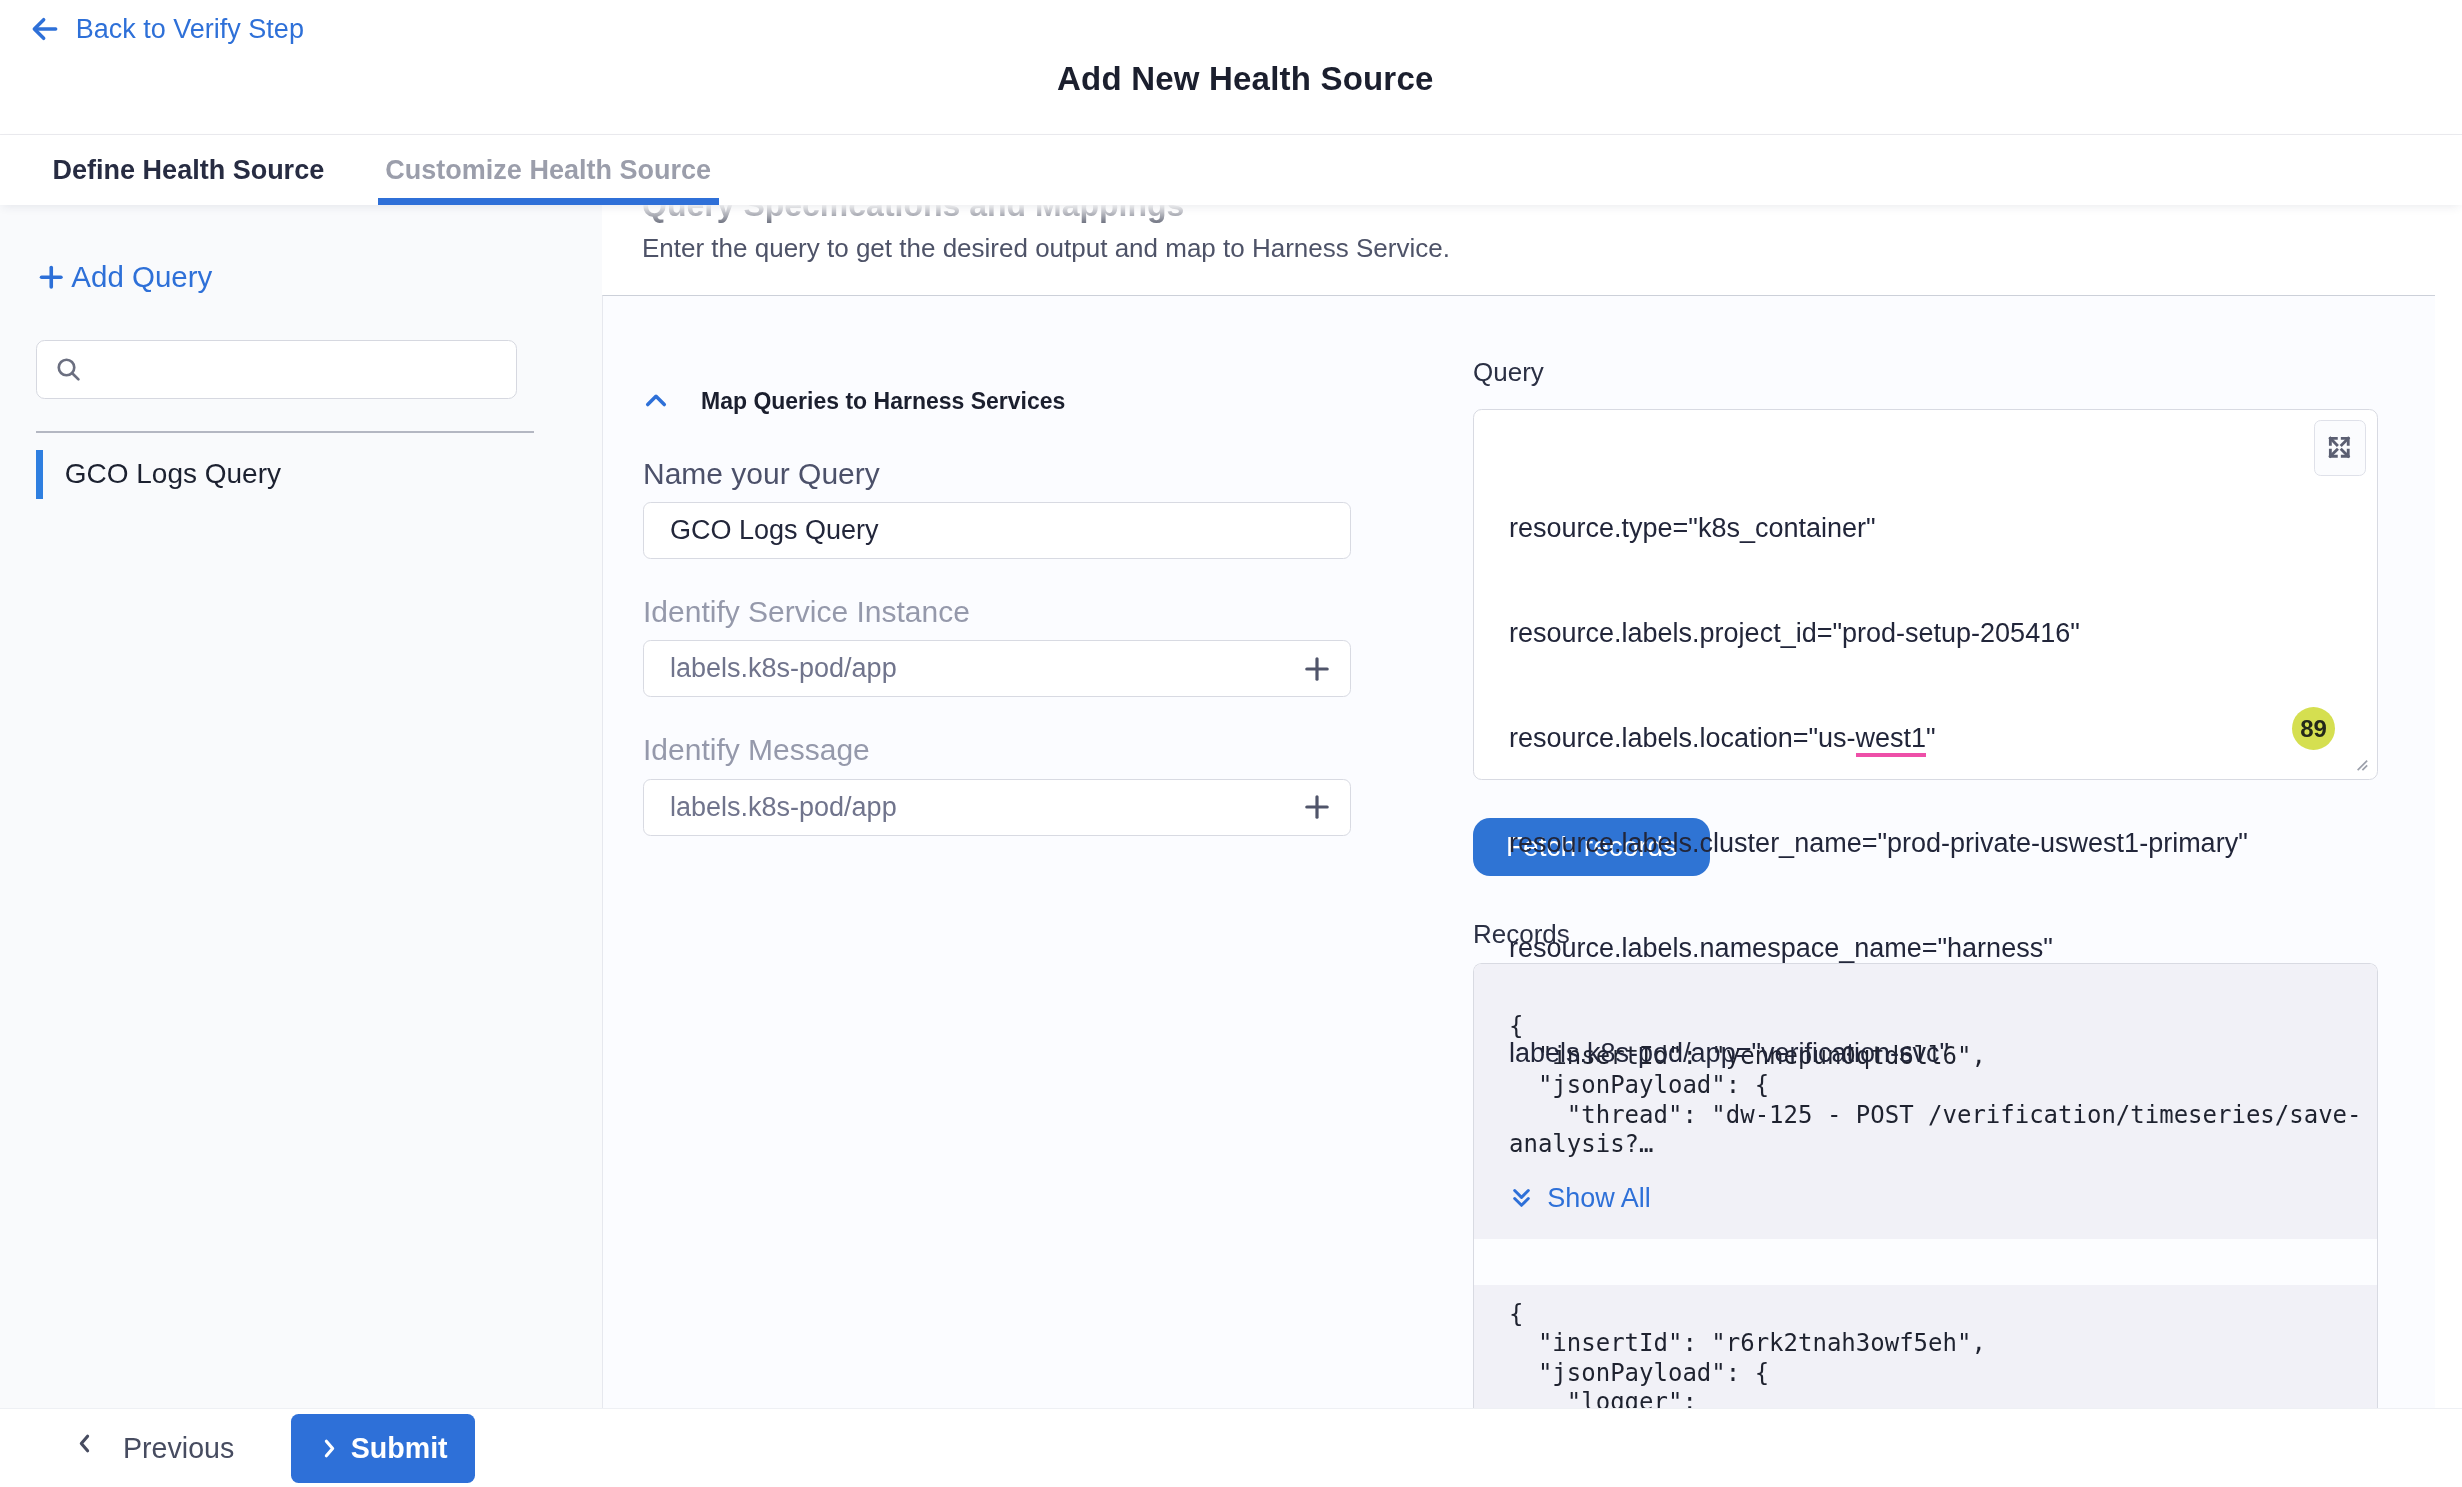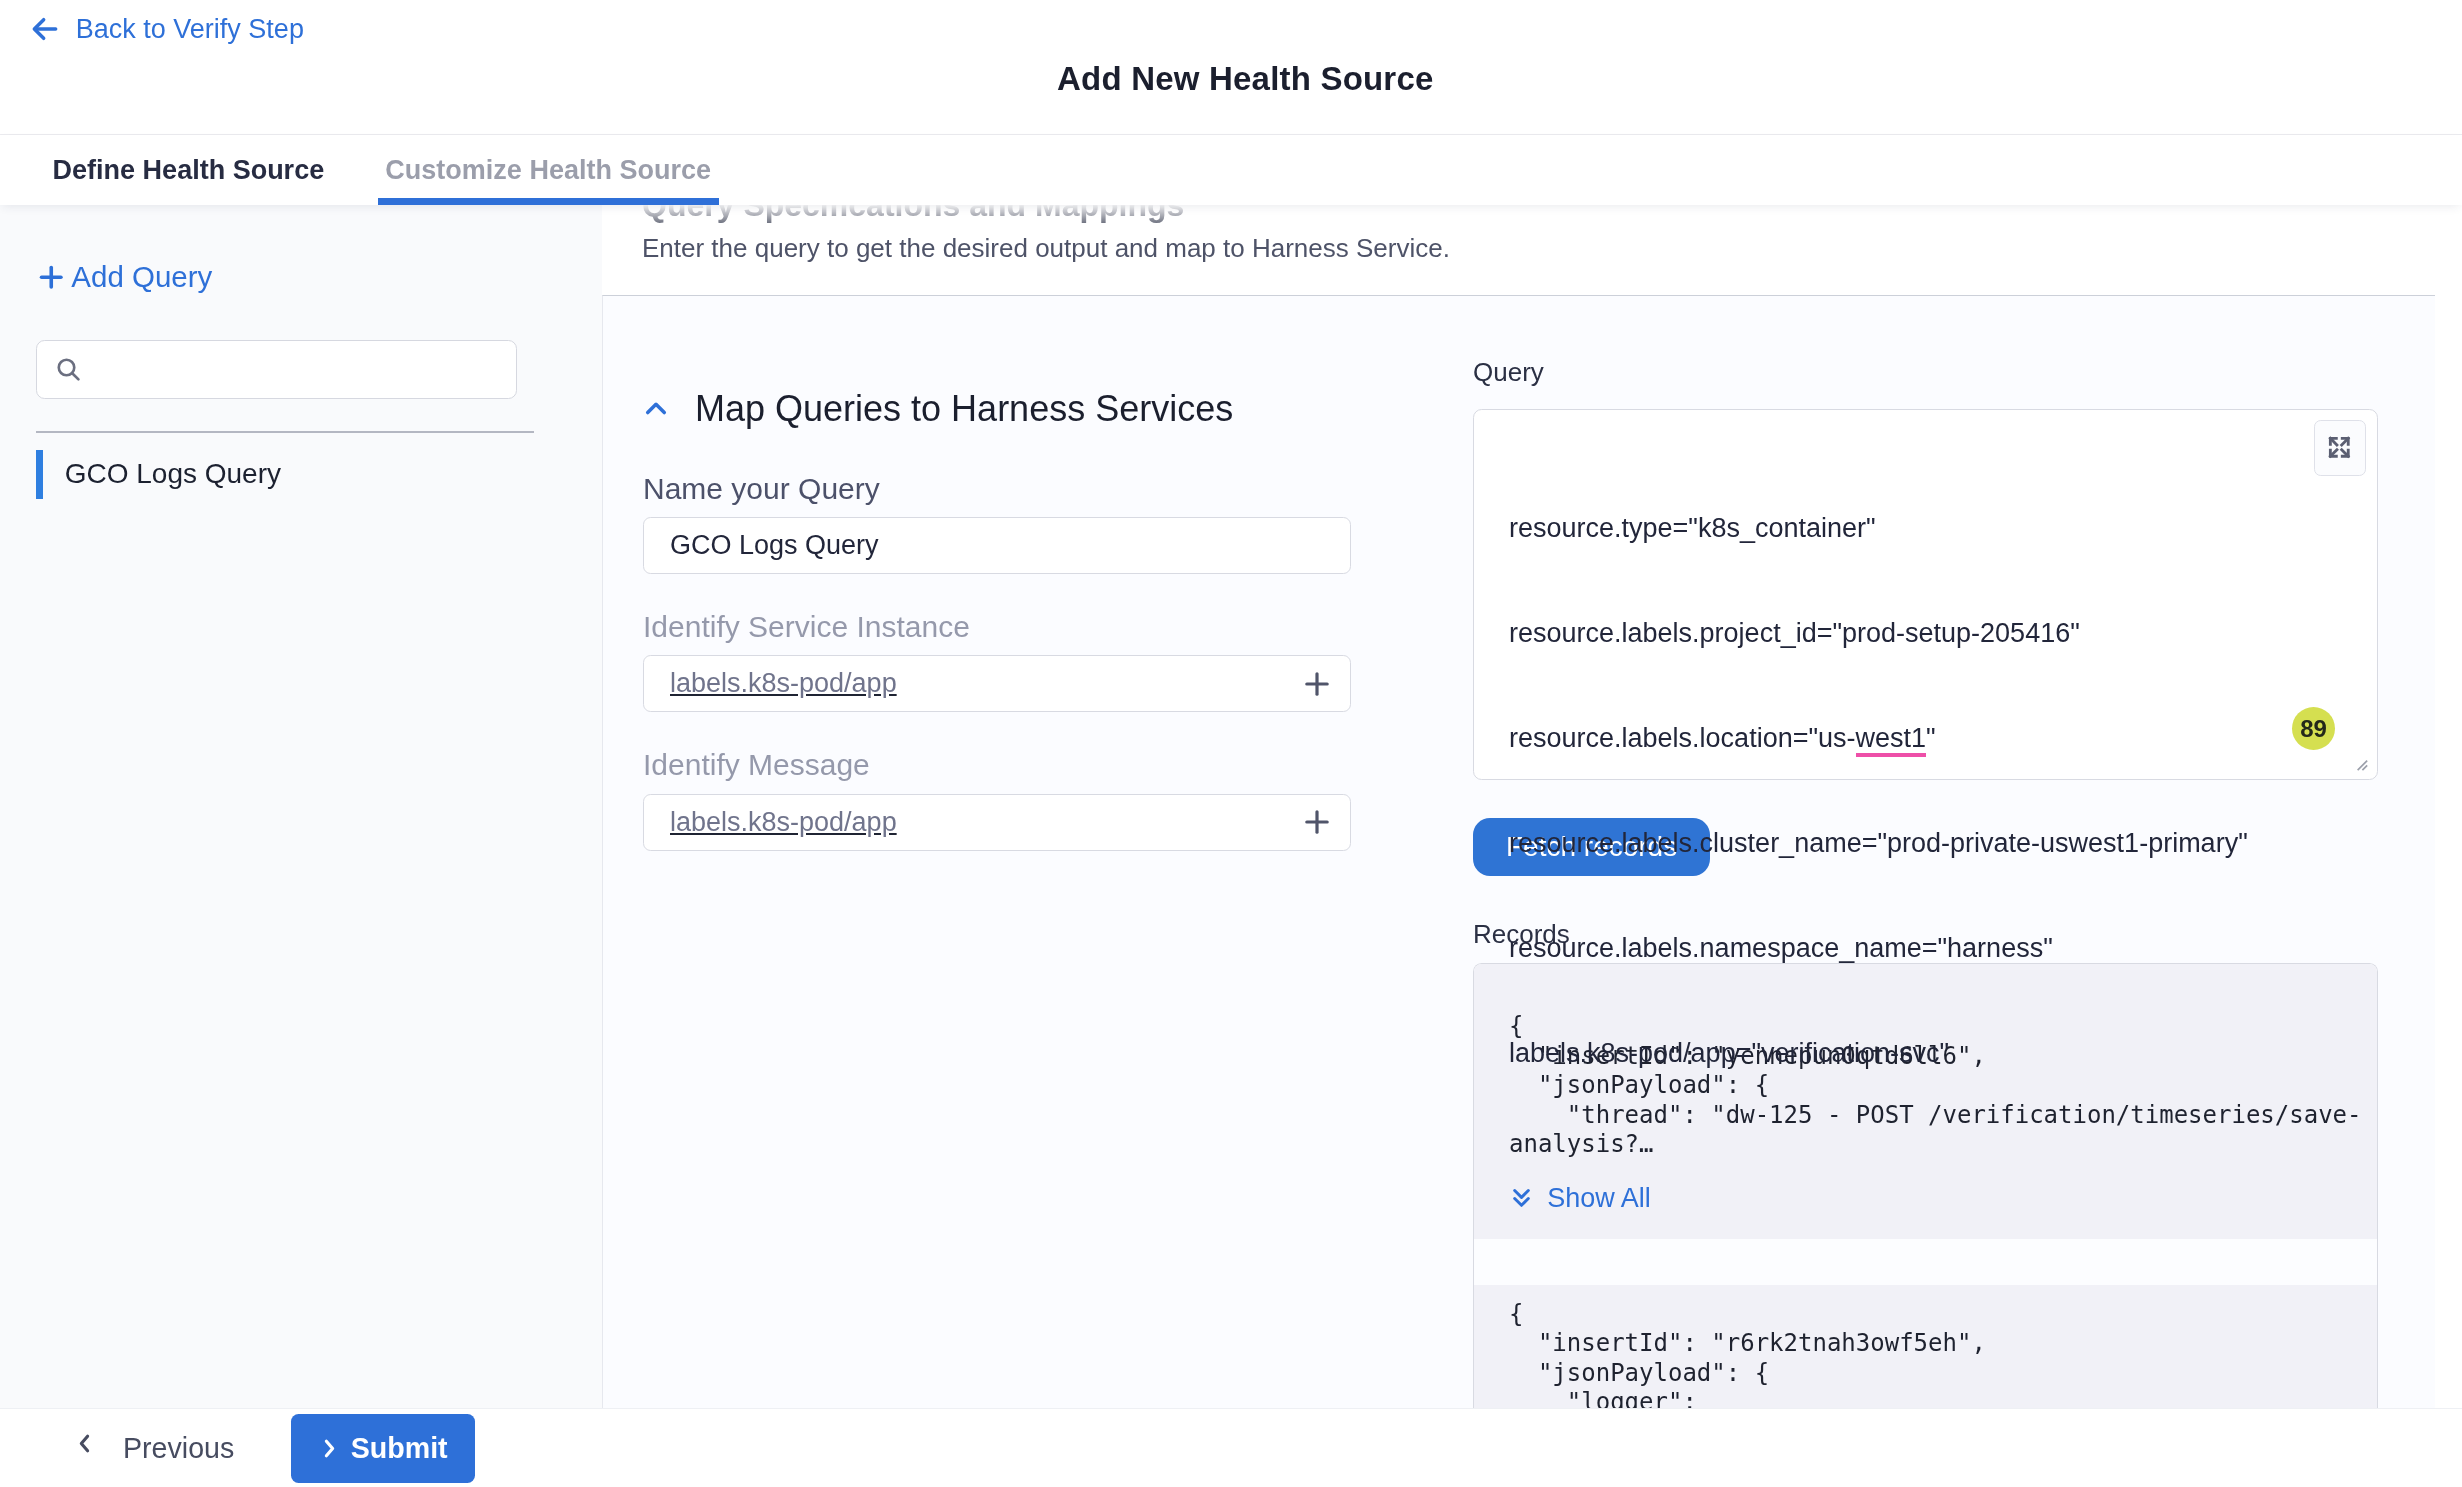--- a/index.html
+++ b/index.html
@@ -48,32 +48,32 @@
   .main-top::before { content:''; position:absolute; top:0; left:0; right:0; height:25px;
     background:linear-gradient(rgba(255,255,255,.96), rgba(255,255,255,0)); pointer-events:none; z-index:2; }
 
   
   .panel { flex:1; background:#fbfcff; border-top:1.9px solid #ccd0d9; border-left:1px solid #e6e8ee;
     display:flex; padding:61px 0 0 40px; overflow:hidden; }
   .form-col { width:777px; }
   .query-col { width:905px; margin-left:53px; }
 
   .section-header { display:flex; align-items:center; gap:26px; margin-top:30.5px; cursor:pointer; }
-  .section-header .sh-title { font-size:36px; font-weight:400; color:#1b1f2e; }
+  .section-header .sh-title { font-size:23px; font-weight:700; color:#1b1f2e;margin-left:6px; }
 
   .field-label { display:block; font-size:30px; color:#9599ab; }
   .field-label.dark { color:#4c516a; }
   .fl-name { margin-top:42px; }
   .fl-si, .fl-im { margin-top:36px; }
 
   .text-input { margin-top:11.4px; width:708px; height:57px; border:1.9px solid #d8dae2;
     border-radius:7.6px; background:#fff; font-size:27px; font-family:inherit; color:#22263a;
     padding:0 23px 0 26px; outline:none; display:block; }
   .input-shell { margin-top:11.4px; width:708px; height:57px; border:1.9px solid #d8dae2;
-    border-radius:7.6px; background:#fff; display:flex; align-items:center; padding:0 17px 0 26px;text-decoration:underline; }
+    border-radius:7.6px; background:#fff; display:flex; align-items:center; padding:0 17px 0 26px; }
   .input-shell input { flex:1; border:none; outline:none; background:transparent;
     font-size:27px; font-family:inherit; color:#70748c; }
   .add-btn { background:none; border:none; cursor:pointer; display:flex; align-items:center; padding:0; }
 
   
   .panel-label { font-size:26px; color:#2b3044; }
   .query-box { position:relative; margin-top:21px; width:905px; height:371px; background:#fff;
     border:1.9px solid #d8dae2; border-radius:8.6px; padding:30.5px 114px 0 35px; }
   .query-code { font-size:27px; line-height:35px; color:#22263a; white-space:pre; }
   .sp-mark { border-bottom:4.8px solid #ee4fa8; }

